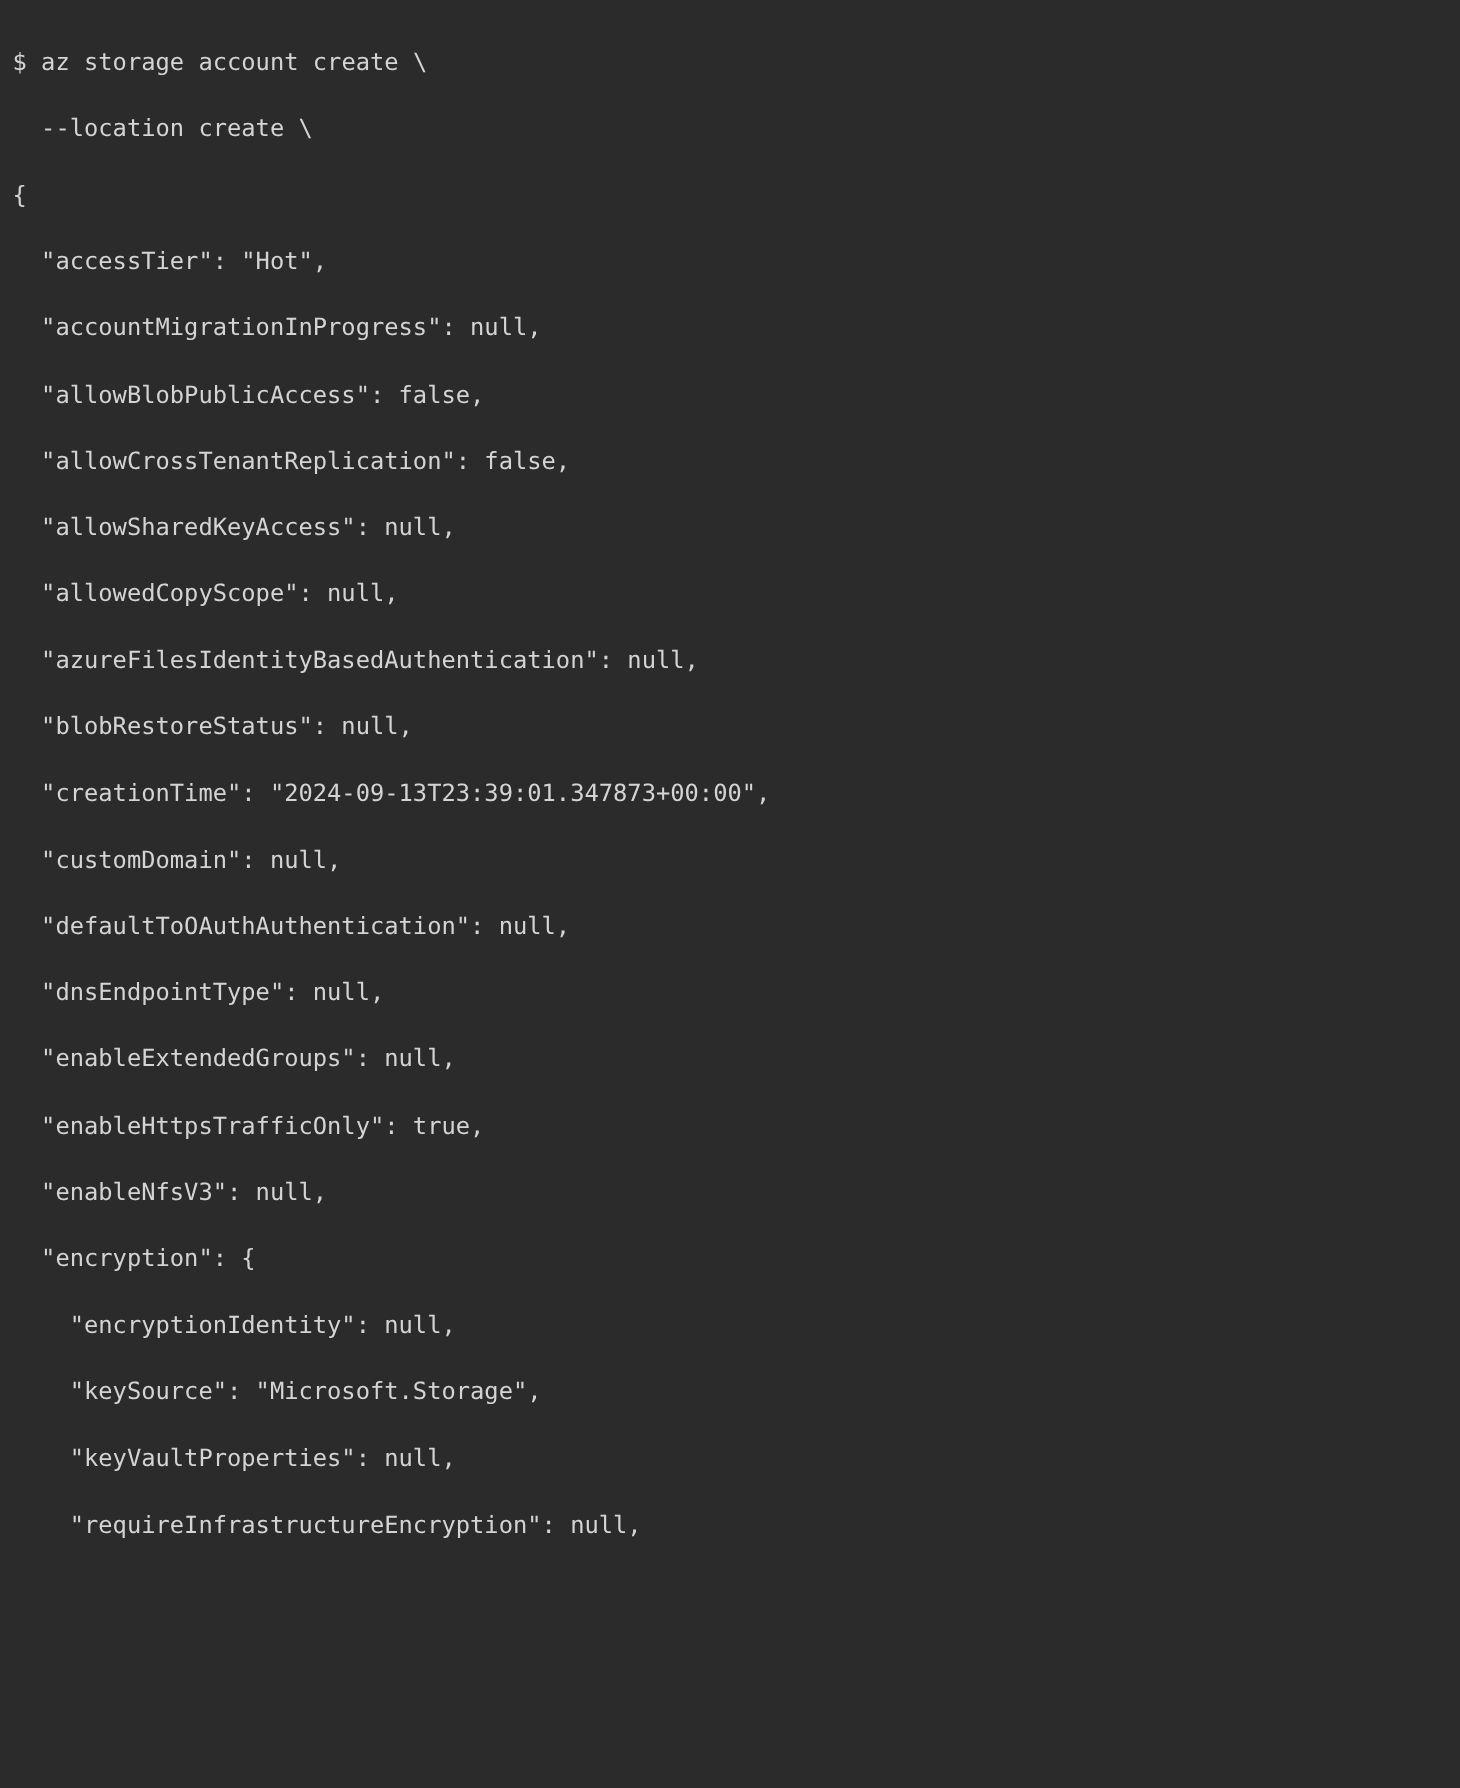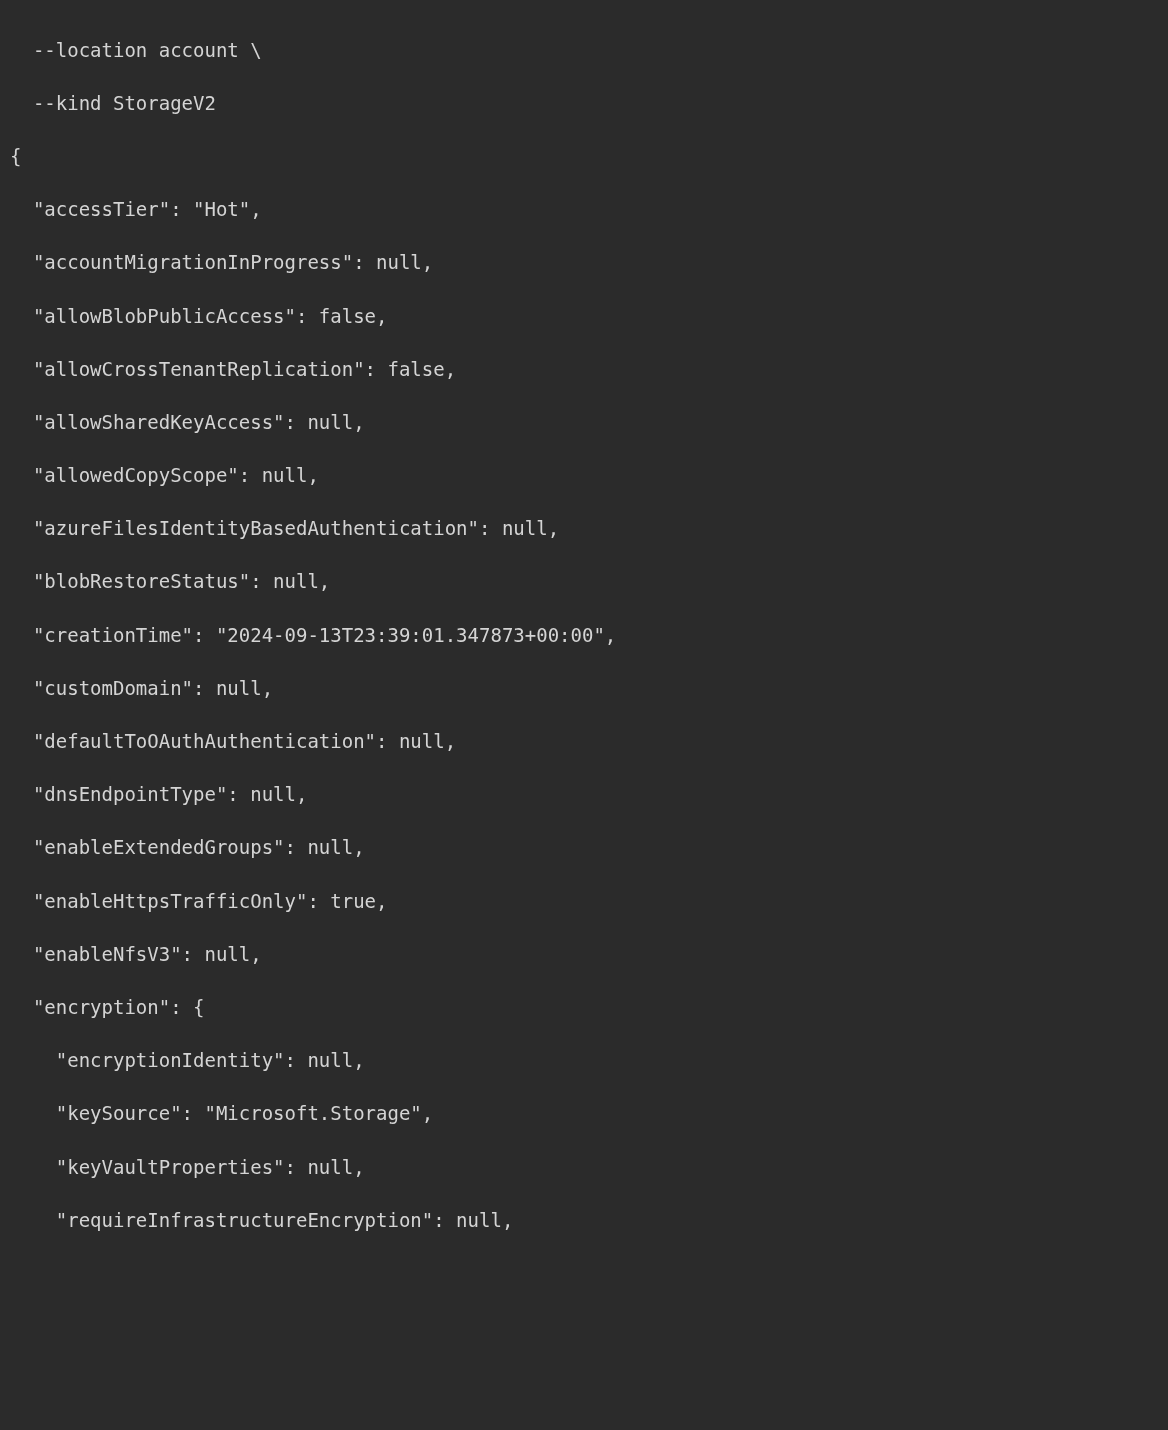--- a/index.html
+++ b/index.html
@@ -25,22 +25,22 @@
       color: #d4d4d4;
     }
     .line {
       display: block;
     }
   </style>
 </head>
 <body>
 
 <div class="terminal">
-<span class="line">  --location account \</span>
-<span class="line">  --kind StorageV2</span>
+<span class="line"><span class="prompt">$ </span><span>az storage account create \</span></span>
+<span class="line">  --location create \</span>
 <span class="line">{</span>
 <span class="line">  "accessTier": "Hot",</span>
 <span class="line">  "accountMigrationInProgress": null,</span>
 <span class="line">  "allowBlobPublicAccess": false,</span>
 <span class="line">  "allowCrossTenantReplication": false,</span>
 <span class="line">  "allowSharedKeyAccess": null,</span>
 <span class="line">  "allowedCopyScope": null,</span>
 <span class="line">  "azureFilesIdentityBasedAuthentication": null,</span>
 <span class="line">  "blobRestoreStatus": null,</span>
 <span class="line">  "creationTime": "2024-09-13T23:39:01.347873+00:00",</span>

